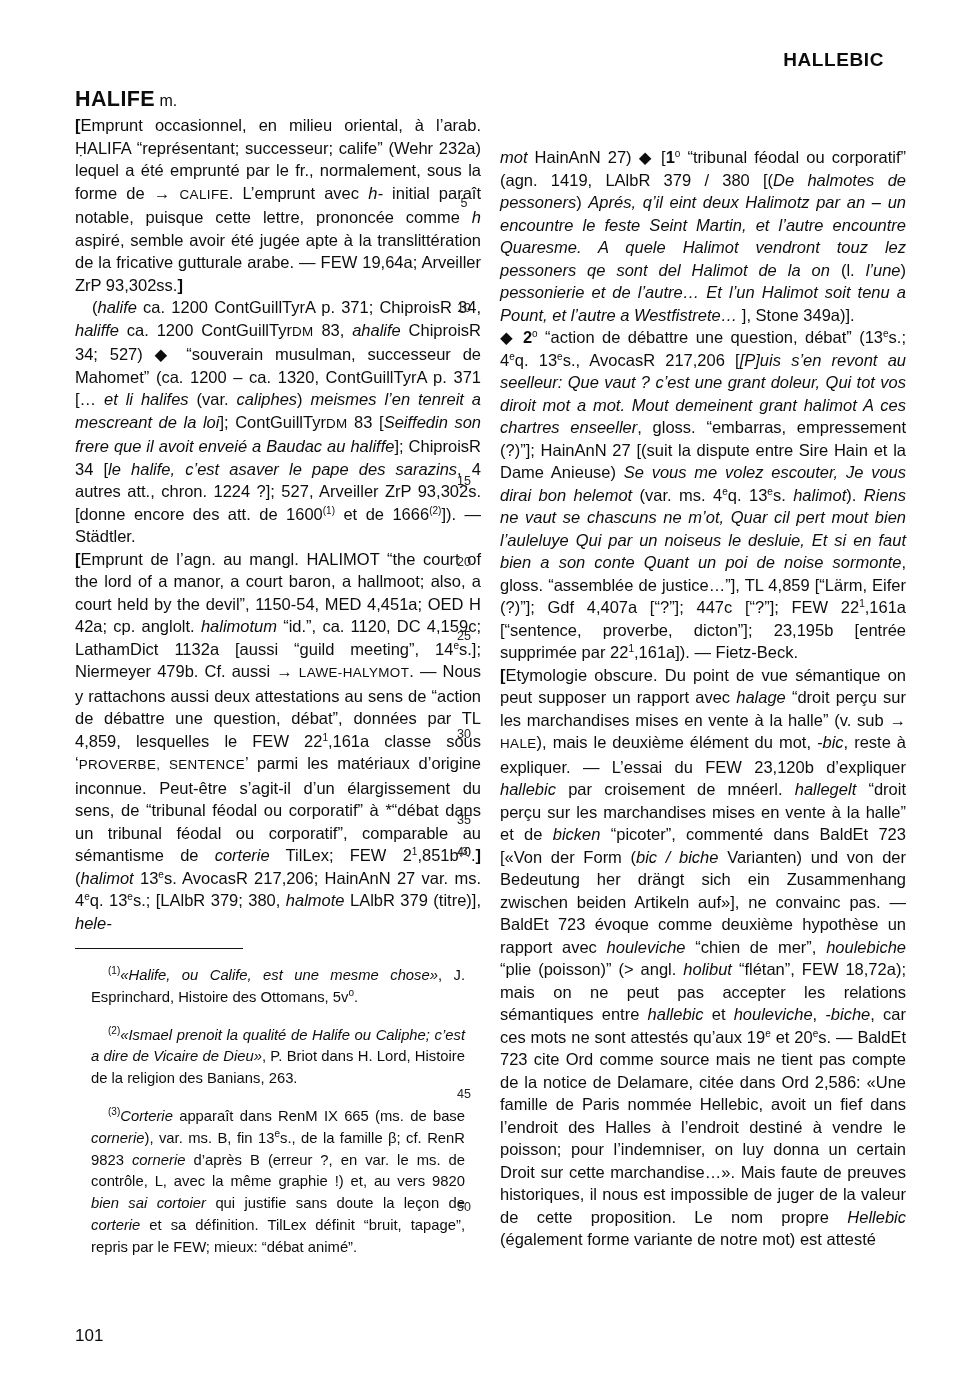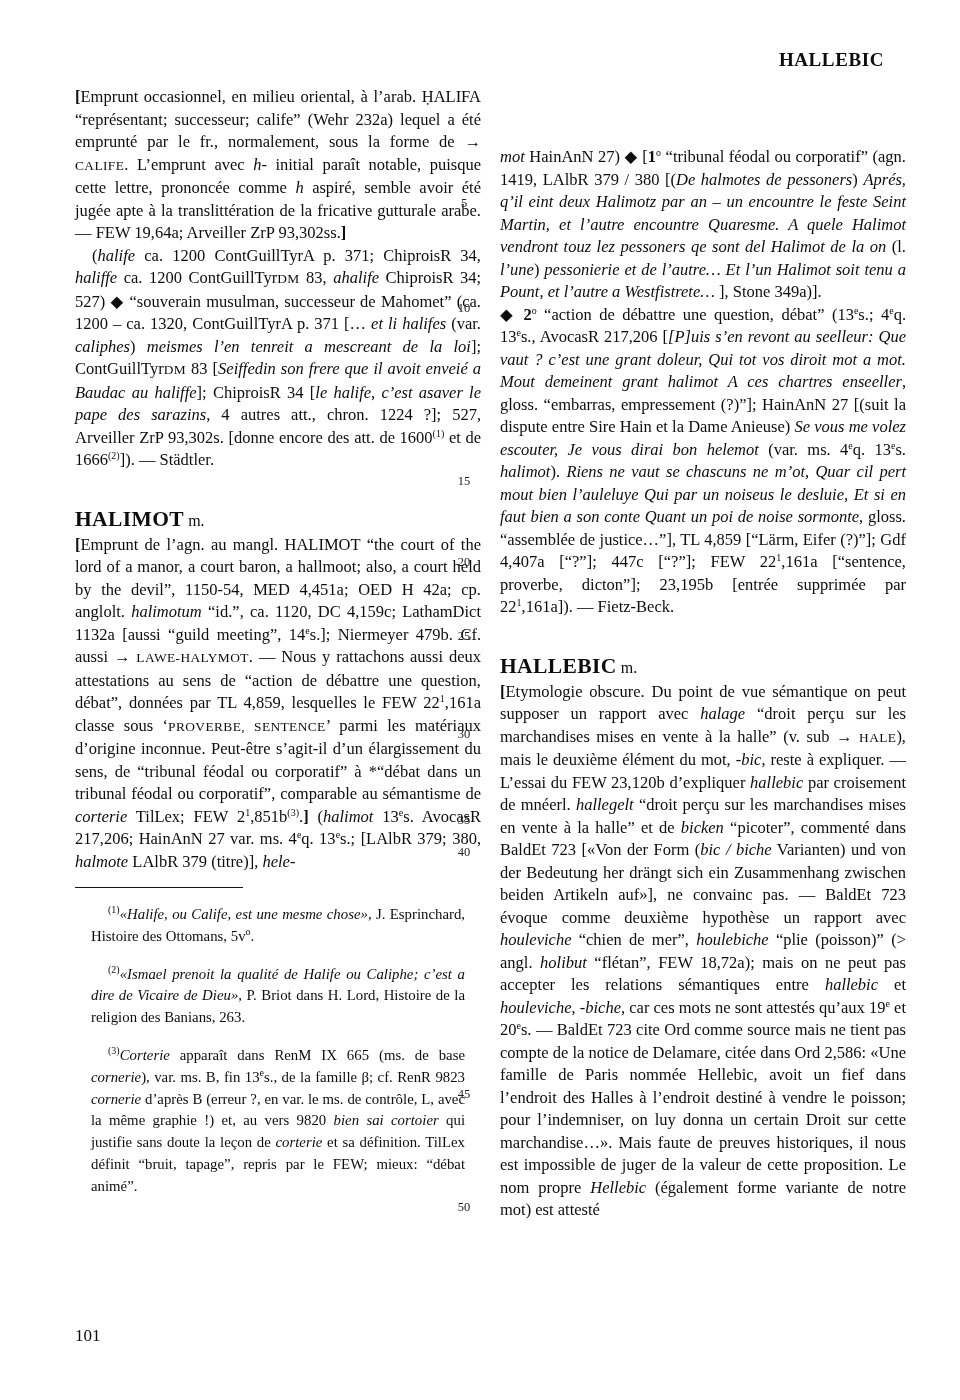--- a/index.html
+++ b/index.html
@@ -1,20 +1,20 @@
 <!DOCTYPE html>
 <html><head>
 <meta charset="utf-8">
 <style>
   html,body{margin:0;padding:0;background:#e8e8e8;}
   .page{
     position:relative;
     width:960px;height:1400px;
     background:#ffffff;
-    font-family:Liberation Serif, serif;
+    font-family:Liberation Sans, sans-serif;
     color:#0d0d0d;
     overflow:hidden;
     margin:0 auto;
   }
   .running-head{
     position:absolute;top:49px;right:76px;
     font-weight:700;font-size:19px;letter-spacing:.6px;
   }
   .col{position:absolute;width:406px;}
   .col-left{left:75px;top:86px;}
@@ -51,33 +51,32 @@
   .page-number-left{left:75px;}
   .page-number-right{left:480px;}
 </style>
 </head>
 <body>
 
 <div class="page">
   <div class="running-head">HALLEBIC</div>
 
   <div class="col col-left">
+      <div class="headword"><span class="r-hw">HALIFE</span><span class="r-n"> m.</span></div>
       <div class="para"><span class="r-b">[</span><span class="r-n">Emprunt occasionnel, en milieu oriental, à l’arab. ḤALIFA “représentant; successeur; calife” (Wehr 232a) lequel a été emprunté par le fr., normalement, sous la forme de → </span><span class="r-sc">CALIFE</span><span class="r-n">. L’emprunt avec </span><span class="r-i">h-</span><span class="r-n"> initial paraît notable, puisque cette lettre, prononcée comme </span><span class="r-i">h</span><span class="r-n"> aspiré, semble avoir été jugée apte à la translittération de la fricative gutturale arabe. — FEW 19,64a; Arveiller ZrP 93,302ss.</span><span class="r-b">]</span></div>
       <div class="para indent"><span class="r-n">(</span><span class="r-i">halife</span><span class="r-n"> ca. 1200 ContGuillTyrA p. 371; ChiproisR 34, </span><span class="r-i">haliffe</span><span class="r-n"> ca. 1200 ContGuillTyr</span><span class="r-sc">DM</span><span class="r-n"> 83, </span><span class="r-i">ahalife</span><span class="r-n"> ChiproisR 34; 527) ◆ “souverain musulman, successeur de Mahomet” (ca. 1200 – ca. 1320, ContGuillTyrA p. 371 [… </span><span class="r-i">et li halifes</span><span class="r-n"> (var. </span><span class="r-i">caliphes</span><span class="r-n">) </span><span class="r-i">meismes l’en tenreit a mescreant de la loi</span><span class="r-n">]; ContGuillTyr</span><span class="r-sc">DM</span><span class="r-n"> 83 [</span><span class="r-i">Seiffedin son frere que il avoit enveié a Baudac au haliffe</span><span class="r-n">]; ChiproisR 34 [</span><span class="r-i">le halife, c’est asaver le pape des sarazins</span><span class="r-n">, 4 autres att., chron. 1224 ?]; 527, Arveiller ZrP 93,302s. [donne encore des att. de 1600</span><span class="r-sup">(1)</span><span class="r-n"> et de 1666</span><span class="r-sup">(2)</span><span class="r-n">]). — Städtler.</span></div>
-      <div class="headword mt"><span class="r-hw">HALIMOT</span><span class="r-n"> m.</span></div>
       <div class="para"><span class="r-b">[</span><span class="r-n">Emprunt de l’agn. au mangl. HALIMOT “the court of the lord of a manor, a court baron, a hallmoot; also, a court held by the devil”, 1150-54, MED 4,451a; OED H 42a; cp. anglolt. </span><span class="r-i">halimotum</span><span class="r-n"> “id.”, ca. 1120, DC 4,159c; LathamDict 1132a [aussi “guild meeting”, 14</span><span class="r-sup">e</span><span class="r-n">s.]; Niermeyer 479b. Cf. aussi → </span><span class="r-sc">LAWE-HALYMOT</span><span class="r-n">. — Nous y rattachons aussi deux attestations au sens de “action de débattre une question, débat”, données par TL 4,859, lesquelles le FEW 22</span><span class="r-sup">1</span><span class="r-n">,161a classe sous ‘</span><span class="r-sc">PROVERBE, SENTENCE</span><span class="r-n">’ parmi les matériaux d’origine inconnue. Peut-être s’agit-il d’un élargissement du sens, de “tribunal féodal ou corporatif” à *“débat dans un tribunal féodal ou corporatif”, comparable au sémantisme de </span><span class="r-i">corterie</span><span class="r-n"> TilLex; FEW 2</span><span class="r-sup">1</span><span class="r-n">,851b</span><span class="r-sup">(3)</span><span class="r-n">.</span><span class="r-b">]</span><span class="r-n"> (</span><span class="r-i">halimot</span><span class="r-n"> 13</span><span class="r-sup">e</span><span class="r-n">s. AvocasR 217,206; HainAnN 27 var. ms. 4</span><span class="r-sup">e</span><span class="r-n">q. 13</span><span class="r-sup">e</span><span class="r-n">s.; [LAlbR 379; 380, </span><span class="r-i">halmote</span><span class="r-n"> LAlbR 379 (titre)], </span><span class="r-i">hele-</span></div>
       <div class="fn-rule"></div>
       <div class="footnote"><span class="r-sup">(1)</span><span class="r-i">«Halife, ou Calife, est une mesme chose»</span><span class="r-n">, J. Esprinchard, Histoire des Ottomans, 5v</span><span class="r-sup">o</span><span class="r-n">.</span></div>
       <div class="footnote"><span class="r-sup">(2)</span><span class="r-i">«Ismael prenoit la qualité de Halife ou Caliphe; c’est a dire de Vicaire de Dieu»</span><span class="r-n">, P. Briot dans H. Lord, Histoire de la religion des Banians, 263.</span></div>
       <div class="footnote"><span class="r-sup">(3)</span><span class="r-i">Corterie</span><span class="r-n"> apparaît dans RenM IX 665 (ms. de base </span><span class="r-i">cornerie</span><span class="r-n">), var. ms. B, fin 13</span><span class="r-sup">e</span><span class="r-n">s., de la famille β; cf. RenR 9823 </span><span class="r-i">cornerie</span><span class="r-n"> d’après B (erreur ?, en var. le ms. de contrôle, L, avec la même graphie !) et, au vers 9820 </span><span class="r-i">bien sai cortoier</span><span class="r-n"> qui justifie sans doute la leçon de </span><span class="r-i">corterie</span><span class="r-n"> et sa définition. TilLex définit “bruit, tapage”, repris par le FEW; mieux: “débat animé”.</span></div>
     </div>
   <div class="col col-right">
       <div class="para"><span class="r-i">mot</span><span class="r-n"> HainAnN 27) ◆ [</span><span class="r-b">1</span><span class="r-sup">o</span><span class="r-n"> “tribunal féodal ou corporatif” (agn. 1419, LAlbR 379 / 380 [(</span><span class="r-i">De halmotes de pessoners</span><span class="r-n">) </span><span class="r-i">Aprés, q’il eint deux Halimotz par an – un encountre le feste Seint Martin, et l’autre encountre Quaresme. A quele Halimot vendront touz lez pessoners qe sont del Halimot de la on</span><span class="r-n"> (l. </span><span class="r-i">l’une</span><span class="r-n">) </span><span class="r-i">pessonierie et de l’autre… Et l’un Halimot soit tenu a Pount, et l’autre a Westfistrete…</span><span class="r-n"> ], Stone 349a)].</span></div>
       <div class="para"><span class="r-n">◆ </span><span class="r-b">2</span><span class="r-sup">o</span><span class="r-n"> “action de débattre une question, débat” (13</span><span class="r-sup">e</span><span class="r-n">s.; 4</span><span class="r-sup">e</span><span class="r-n">q. 13</span><span class="r-sup">e</span><span class="r-n">s., AvocasR 217,206 [</span><span class="r-i">[P]uis s’en revont au seelleur: Que vaut ? c’est une grant doleur, Qui tot vos diroit mot a mot. Mout demeinent grant halimot A ces chartres enseeller</span><span class="r-n">, gloss. “embarras, empressement (?)”]; HainAnN 27 [(suit la dispute entre Sire Hain et la Dame Anieuse) </span><span class="r-i">Se vous me volez escouter, Je vous dirai bon helemot</span><span class="r-n"> (var. ms. 4</span><span class="r-sup">e</span><span class="r-n">q. 13</span><span class="r-sup">e</span><span class="r-n">s. </span><span class="r-i">halimot</span><span class="r-n">). </span><span class="r-i">Riens ne vaut se chascuns ne m’ot, Quar cil pert mout bien l’auleluye Qui par un noiseus le desluie, Et si en faut bien a son conte Quant un poi de noise sormonte</span><span class="r-n">, gloss. “assemblée de justice…”], TL 4,859 [“Lärm, Eifer (?)”]; Gdf 4,407a [“?”]; 447c [“?”]; FEW 22</span><span class="r-sup">1</span><span class="r-n">,161a [“sentence, proverbe, dicton”]; 23,195b [entrée supprimée par 22</span><span class="r-sup">1</span><span class="r-n">,161a]). — Fietz-Beck.</span></div>
-      <div class="headword mt"><span class="r-hw">HALLEBIC</span><span class="r-n"> m.</span></div>
       <div class="para"><span class="r-b">[</span><span class="r-n">Etymologie obscure. Du point de vue sémantique on peut supposer un rapport avec </span><span class="r-i">halage</span><span class="r-n"> “droit perçu sur les marchandises mises en vente à la halle” (v. sub → </span><span class="r-sc">HALE</span><span class="r-n">), mais le deuxième élément du mot, </span><span class="r-i">-bic</span><span class="r-n">, reste à expliquer. — L’essai du FEW 23,120b d’expliquer </span><span class="r-i">hallebic</span><span class="r-n"> par croisement de mnéerl. </span><span class="r-i">hallegelt</span><span class="r-n"> “droit perçu sur les marchandises mises en vente à la halle” et de </span><span class="r-i">bicken</span><span class="r-n"> “picoter”, commenté dans BaldEt 723 [«Von der Form (</span><span class="r-i">bic / biche</span><span class="r-n"> Varianten) und von der Bedeutung her drängt sich ein Zusammenhang zwischen beiden Artikeln auf»], ne convainc pas. — BaldEt 723 évoque comme deuxième hypothèse un rapport avec </span><span class="r-i">houleviche</span><span class="r-n"> “chien de mer”, </span><span class="r-i">houlebiche</span><span class="r-n"> “plie (poisson)” (&gt; angl. </span><span class="r-i">holibut</span><span class="r-n"> “flétan”, FEW 18,72a); mais on ne peut pas accepter les relations sémantiques entre </span><span class="r-i">hallebic</span><span class="r-n"> et </span><span class="r-i">houleviche</span><span class="r-n">, </span><span class="r-i">-biche</span><span class="r-n">, car ces mots ne sont attestés qu’aux 19</span><span class="r-sup">e</span><span class="r-n"> et 20</span><span class="r-sup">e</span><span class="r-n">s. — BaldEt 723 cite Ord comme source mais ne tient pas compte de la notice de Delamare, citée dans Ord 2,586: «Une famille de Paris nommée Hellebic, avoit un fief dans l’endroit des Halles à l’endroit destiné à vendre le poisson; pour l’indemniser, on luy donna un certain Droit sur cette marchandise…». Mais faute de preuves historiques, il nous est impossible de juger de la valeur de cette proposition. Le nom propre </span><span class="r-i">Hellebic</span><span class="r-n"> (également forme variante de notre mot) est attesté</span></div>
     </div>
 
   <div></div>
 
   <div class="page-number page-number-left">101</div>
 <div class="gutter-num" style="top: 203px;">5</div>
     <div class="gutter-num" style="top: 308px;">10</div>
     <div class="gutter-num" style="top: 481px;">15</div>
     <div class="gutter-num" style="top: 562px;">20</div>

